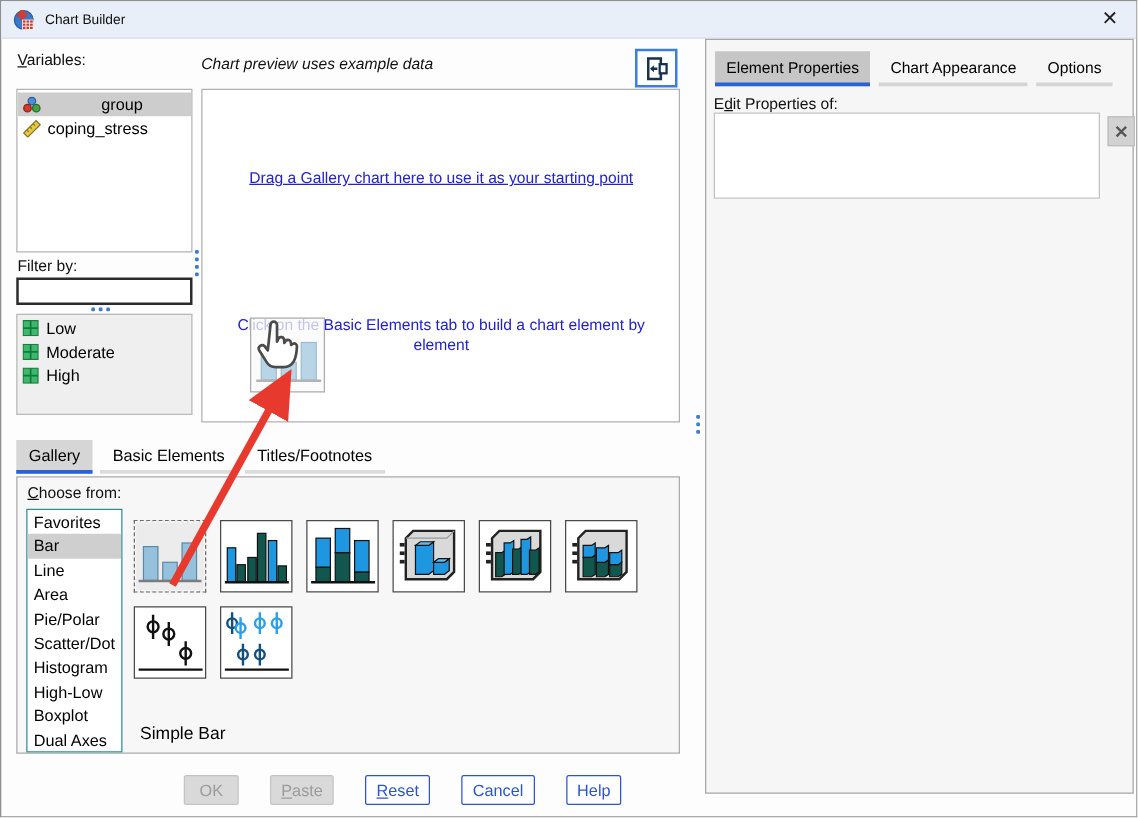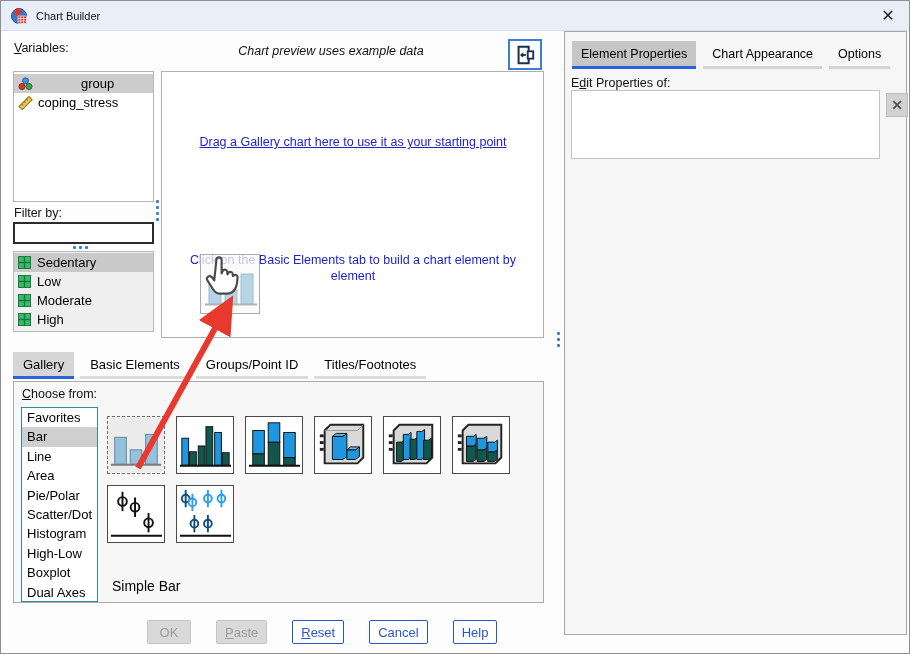--- a/index.html
+++ b/index.html
@@ -27,21 +27,21 @@
 
   .categories-list { position:absolute; left:12px; top:250px; width:141px; height:81px; background:#efefef; border:1px solid #b9b9b9; padding-top:1px; }
   .cat-row { display:flex; align-items:center; gap:6px; height:19px; padding:0 4px; font-size:13px; color:#000; }
   .cat-row.selected { background:#c9c9c9; }
 
   .dots-v { position:absolute; display:flex; flex-direction:column; gap:3px; }
   .dots-h { position:absolute; display:flex; flex-direction:row; gap:3px; }
   .dot { width:3px; height:3px; background:#3a7bd5; border-radius:1px; }
 
   
-  .preview-caption { position:absolute; left:160px; top:43px; width:340px; text-align:center; font-style:italic; font-size:12.5px; color:#111; }
+  .preview-caption { position:absolute; left:160px; top:43px; width:340px; font-style:italic; font-size:12.5px; color:#111; }
   .transfer-btn { position:absolute; left:507px; top:38px; width:34px; height:31px; background:#fff; border:2px solid #3d7edb; cursor:pointer; display:flex; align-items:center; justify-content:center; padding:0; }
   .preview-box { position:absolute; left:160px; top:70px; width:383px; height:267px; background:#fff; border:1px solid #b0b0b0; }
   .hint { position:absolute; width:340px; left:21px; text-align:center; color:#2222cc; font-size:12.5px; line-height:16px; }
   .hint-1 { top:62px;text-decoration:underline; }
   .hint-or { top:118px; }
   .hint-2 { top:148px;margin-top:32px; }
   .drag-ghost { position:absolute; left:38px; top:182px; width:60px; height:60px; background:rgba(250,250,250,.75); border:1px solid #ababab; }
   .drag-ghost svg { position:absolute; left:0; top:0; }
   .hand-cursor { position:absolute; left:18px; top:-4px; }
 
@@ -139,28 +139,20 @@
   <label class="filter-label">Filter by:</label>
   <input class="filter-input" type="text" value="" style="">
 
   <div class="dots-h" style="left:72px; top:245px;">
     <span class="dot"></span>
       <span class="dot"></span>
       <span class="dot"></span>
   </div>
 
   <div class="categories-list">
-    <div class="cat-row selected">
-      <svg width="13" height="13" viewBox="0 0 13 13">
-        <rect x="0.5" y="0.5" width="12" height="12" fill="#3cb96a" stroke="#1e7a44"></rect>
-        <line x1="6.5" y1="0.5" x2="6.5" y2="12.5" stroke="#117a3c" stroke-width="1.4"></line>
-        <line x1="0.5" y1="6.5" x2="12.5" y2="6.5" stroke="#117a3c" stroke-width="1.4"></line>
-      </svg>
-      <span>Sedentary</span>
-    </div>
     <div class="cat-row">
       <svg width="13" height="13" viewBox="0 0 13 13">
         <rect x="0.5" y="0.5" width="12" height="12" fill="#3cb96a" stroke="#1e7a44"></rect>
         <line x1="6.5" y1="0.5" x2="6.5" y2="12.5" stroke="#117a3c" stroke-width="1.4"></line>
         <line x1="0.5" y1="6.5" x2="12.5" y2="6.5" stroke="#117a3c" stroke-width="1.4"></line>
       </svg>
       <span>Low</span>
     </div>
     <div class="cat-row">
       <svg width="13" height="13" viewBox="0 0 13 13">
@@ -213,21 +205,20 @@
       <marker id="arrowhead" markerWidth="7" markerHeight="7" refX="3.2" refY="3" orient="auto">
         <path d="M0 0 L6.4 3 L0 6 Z" fill="#e8392e"></path>
       </marker>
     </defs>
     <line x1="27" y1="177" x2="113" y2="21" stroke="#e8392e" stroke-width="6" marker-end="url(#arrowhead)"></line>
   </svg>
 
   <div class="tabs">
     <div class="tab selected">Gallery</div>
     <div class="tab">Basic Elements</div>
-    <div class="tab">Groups/Point ID</div>
     <div class="tab">Titles/Footnotes</div>
   </div>
 
   <div class="gallery-panel">
     <label class="choose-label"><span class="mn">C</span><span>hoose from:</span></label>
 
     <div class="type-list">
       <div class="type-row">Favorites</div>
       <div class="type-row selected">Bar</div>
       <div class="type-row">Line</div>

